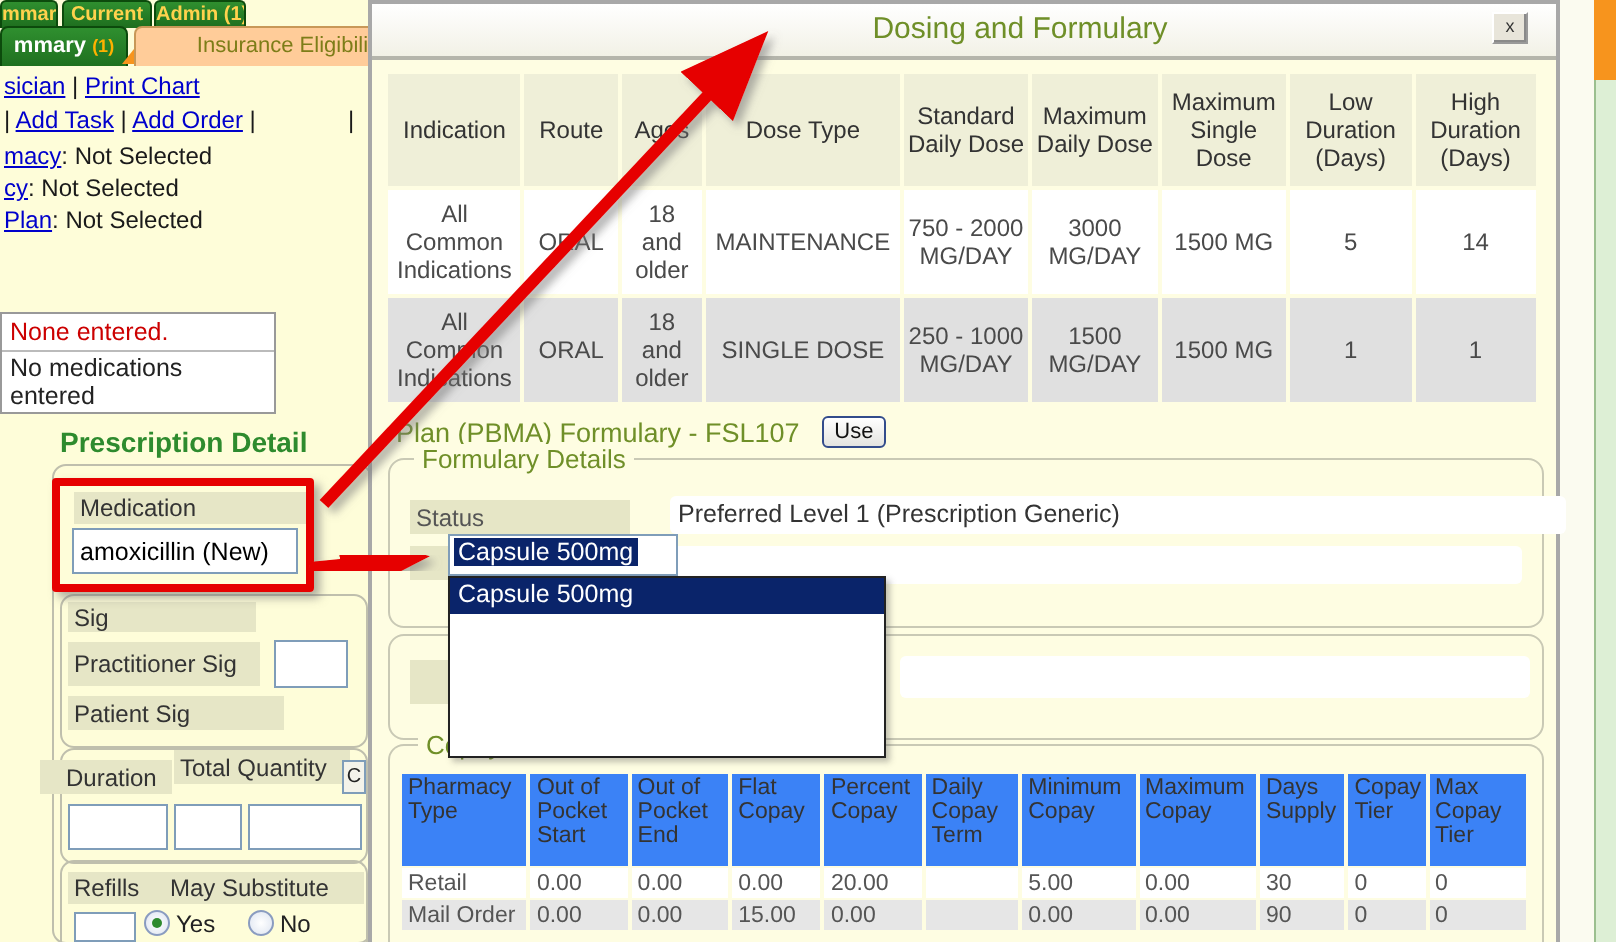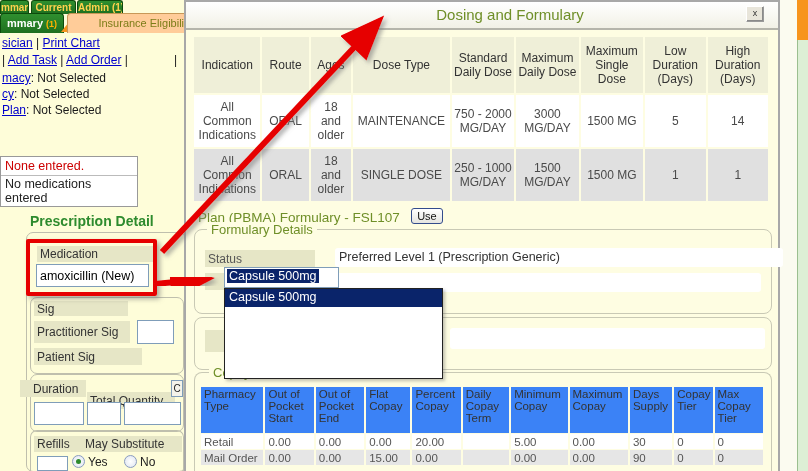--- a/index.html
+++ b/index.html
@@ -179,21 +179,21 @@
   <input class="abs inp" style="left: 36px; top: 264px; width: 113px; height: 23px;" value="amoxicillin (New)">
 
   <div class="abs grp" style="left:30px;top:297px;width:152px;height:75px;"></div>
   <div class="abs lbl" style="left:34px;top:301px;width:88px;height:15px;">Sig</div>
   <div class="abs lbl" style="left:34px;top:321px;width:90px;height:22px;">Practitioner Sig</div>
   <input class="abs inp" style="left: 137px; top: 320px; width: 37px; height: 24px;">
   <div class="abs lbl" style="left:34px;top:348px;width:102px;height:17px;">Patient Sig</div>
 
   <div class="abs grp" style="left:30px;top:374px;width:152px;height:56px;"></div>
   <div class="abs lbl" style="left:20px;top:380px;width:50px;height:17px;padding-left:13px;">Duration</div>
-  <div class="abs lbl" style="left:87px;top:392px;width:82px;height:17px;">Total Quantity</div>
+  <div class="abs lbl" style="left:87px;top:375px;width:82px;height:17px;">Total Quantity</div>
   <div class="abs" style="left:171px;top:380px;width:12px;height:17px;border:1px solid #7F9DB9;background:#F4F3EA;font-size:10px;line-height:16px;text-align:center;box-sizing:border-box;">C</div>
   <input class="abs inp" style="left: 34px; top: 402px; width: 50px; height: 23px;">
   <input class="abs inp" style="left: 87px; top: 402px; width: 34px; height: 23px;">
   <input class="abs inp" style="left: 124px; top: 402px; width: 57px; height: 23px;">
 
   <div class="abs grp" style="left:30px;top:430px;width:152px;height:41px;border-bottom:none;border-radius:7px 7px 0 0;"></div>
   <div class="abs lbl" style="left:34px;top:436px;width:42px;height:16px;">Refills</div>
   <div class="abs lbl" style="left:82px;top:436px;width:94px;height:16px;">May Substitute</div>
   <input class="abs inp" style="left: 37px; top: 456px; width: 31px; height: 15px;">
   <div class="abs" style="left:72px;top:455px;white-space:nowrap;">

